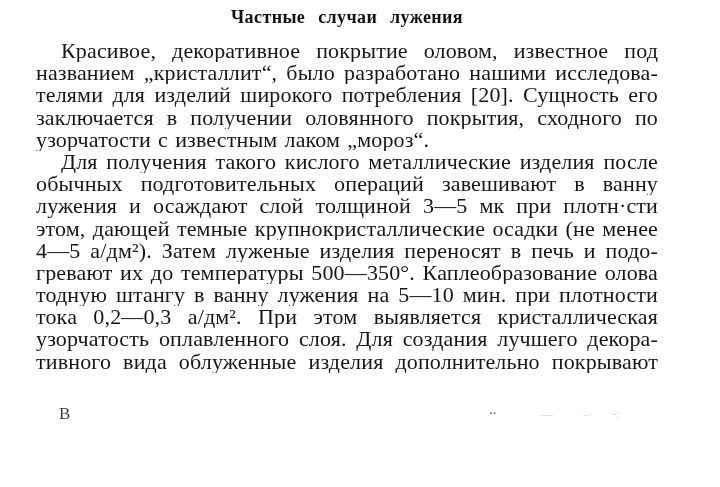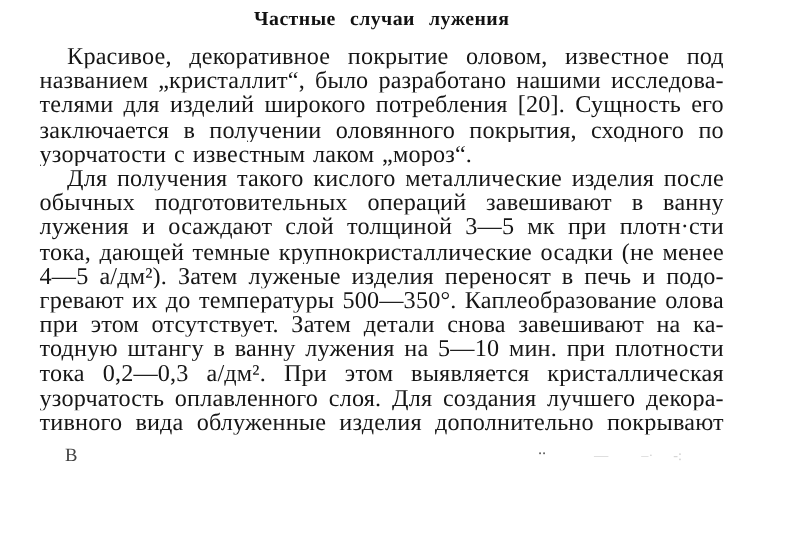--- a/index.html
+++ b/index.html
@@ -58,24 +58,23 @@
           <div class="line justify indent">Красивое, декоративное покрытие оловом, известное под</div>
           <div class="line justify">названием „кристаллит“, было разработано нашими исследова-</div>
           <div class="line justify">телями для изделий широкого потребления [20]. Сущность его</div>
           <div class="line justify">заключается в получении оловянного покрытия, сходного по</div>
           <div class="line left">узорчатости с известным лаком „мороз“.</div>
         </div>
         <div class="para">
           <div class="line justify indent">Для получения такого кислого металлические изделия после</div>
           <div class="line justify">обычных подготовительных операций завешивают в ванну оловом</div>
           <div class="line justify">лужения и осаждают слой толщиной 3—5 <span class="it">мк</span> при плотн·сти</div>
-          <div class="line justify">тока, дающей темные крупнокристаллические осадки (не менее</div>
+          <div class="line justify">этом, дающей темные крупнокристаллические осадки (не менее</div>
           <div class="line justify">4—5 <span class="it">а/дм²</span>). Затем луженые изделия переносят в печь и подо-</div>
           <div class="line justify">гревают их до температуры 500—350°. Каплеобразование олова</div>
-          <div class="line justify">при этом отсутствует. Затем детали снова завешивают на ка-</div>
           <div class="line justify">тодную штангу в ванну лужения на 5—10 мин. при плотности</div>
           <div class="line justify">тока 0,2—0,3 <span class="it">а/дм²</span>. При этом выявляется кристаллическая</div>
           <div class="line justify">узорчатость оплавленного слоя. Для создания лучшего декора-</div>
           <div class="line justify">тивного вида облуженные изделия дополнительно покрывают</div>
         </div>
       </div>
   </div>
   <div id="fragments">
       <span class="frag" style="left: 59px; top: 405px; color: rgb(45, 45, 45); font-size: 17px; opacity: 0.9;">В</span>
       <span class="frag" style="left: 489px; top: 402px; color: rgb(63, 63, 63); font-size: 15px; opacity: 0.85;">..</span>

